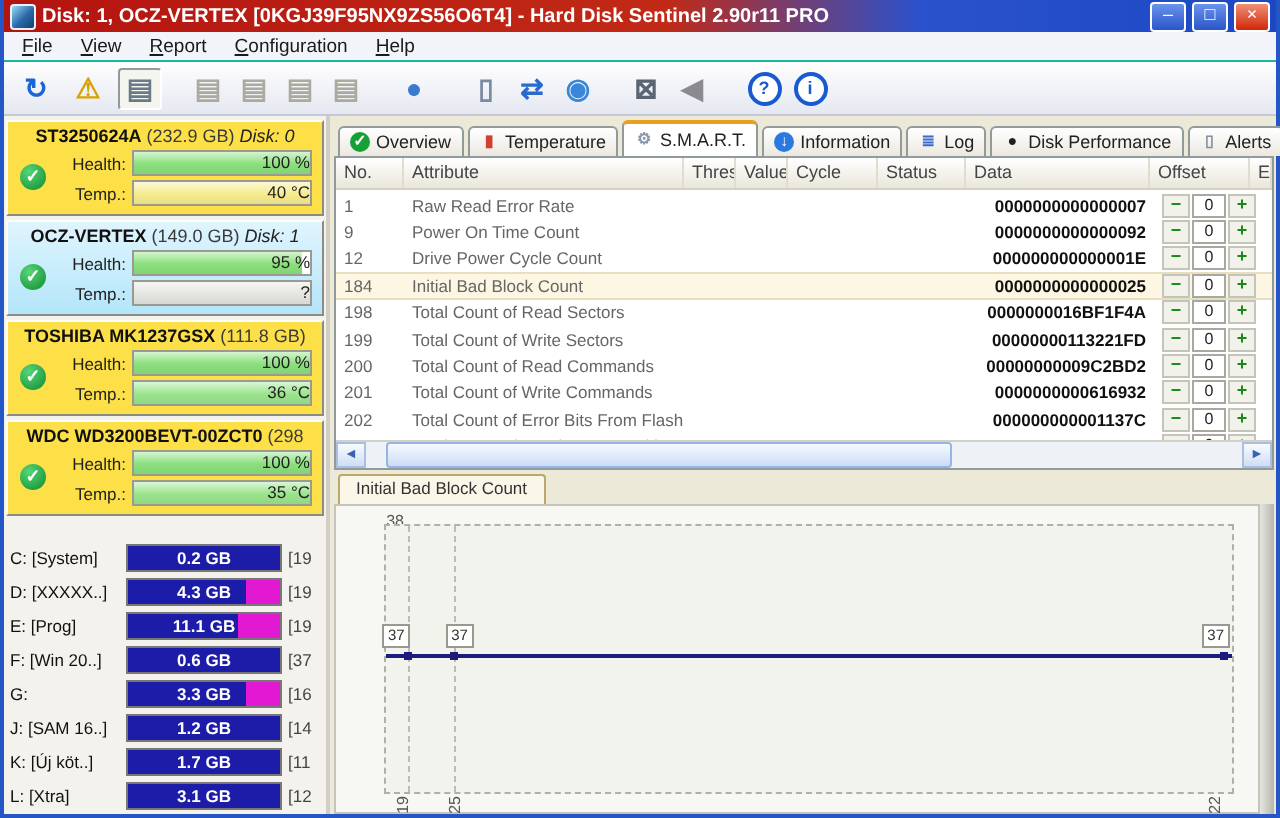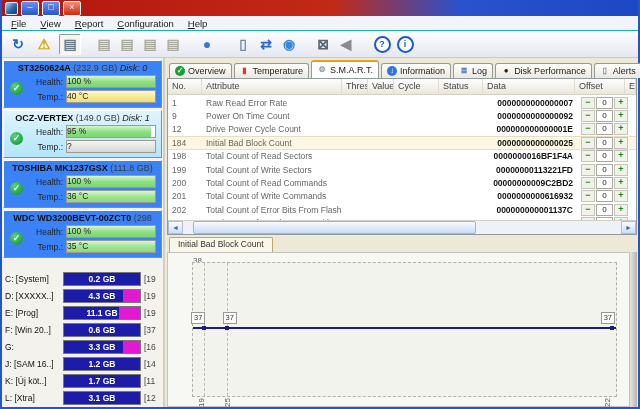--- a/index.html
+++ b/index.html
@@ -22,33 +22,33 @@
   
   .toolbar{height:26px;flex:none;background:linear-gradient(#fefefe,#e5e8f1);border-bottom:1px solid #c4c8d4;display:flex;align-items:center;padding-left:4px;}
   .tool{width:22px;height:21px;margin-left:var(--ml,1px);display:flex;align-items:center;justify-content:center;color:var(--c,#888);}
   .tool .glyph{font-size:14px;font-weight:bold;line-height:1;}
   .tool.pressed{border:1px solid;border-color:#9098a0 #ffffff #ffffff #9098a0;background:#f5f5ef;border-radius:2px;box-sizing:border-box;}
   .tool.circle .glyph{width:13px;height:13px;border:2px solid currentColor;border-radius:50%;font-size:9px;line-height:13px;text-align:center;background:#fff;}
   
   .content{flex:1;display:flex;min-height:0;}
   
   .sidebar{width:161px;flex:none;background:#f3f2ec;border-right:2px solid #d2cec4;padding-top:1px;overflow:hidden;}
-  .card{margin:1px 1px 2px 1px;height:48px;position:relative;background:#3b82f6;
+  .card{margin:1px 1px 2px 1px;height:48px;position:relative;background:#fde047;
         border:1px solid;border-color:#fcfcf8 #8c8c84 #8c8c84 #fcfcf8;box-sizing:border-box;}
   .card.selected{background:linear-gradient(#dff5fe,#b4e5fa);}
   .card-head{text-align:center;font-size:9px;padding-top:2px;color:#111;white-space:nowrap;overflow:hidden;}
   .d-name{font-weight:bold;} .d-size{color:#3a3a3a;} .d-no{font-style:italic;color:#222;}
   .okicon{position:absolute;left:6px;top:21px;width:13px;height:13px;border-radius:50%;color:#fff;
           background:radial-gradient(circle at 35% 30%,#55d678,#0f8a2e);font-size:9px;line-height:13px;text-align:center;font-weight:bold;}
   .meter-row{display:flex;align-items:center;margin:2px 5px 0 26px;gap:3px;}
   .m-label{width:33px;flex:none;font-size:8.5px;color:#222;text-align:right;}
   .m-bar{flex:1;height:11px;border:1px solid #9a9a90;background:#fff;position:relative;}
   .m-fill{position:absolute;left:0;top:0;bottom:0;width:var(--w,100%);background-color:var(--c,#8ae07c);
           background-image:linear-gradient(rgba(255,255,255,.65),rgba(255,255,255,0) 55%,rgba(0,0,0,.06));}
-  .m-text{position:absolute;inset:0;text-align:left;font-size:8.5px;line-height:11px;color:#222;}
+  .m-text{position:absolute;inset:0;text-align:right;font-size:8.5px;line-height:11px;color:#222;padding-left:32px;}
   .partitions{margin-top:12px;}
   .prow{display:flex;align-items:center;height:17px;padding-left:3px;}
   .p-label{width:58px;flex:none;font-size:8.5px;color:#111;white-space:nowrap;overflow:hidden;}
   .p-bar{width:76px;height:12px;flex:none;border:1px solid #777;background:#1c1ca8;position:relative;box-sizing:content-box;}
   .p-tail{position:absolute;right:0;top:0;bottom:0;width:var(--tw,0%);background:#e218d2;}
   .p-size{position:absolute;inset:0;color:#fff;font-weight:bold;font-size:8.5px;line-height:12px;text-align:center;}
   .p-extra{font-size:8.5px;color:#444;margin-left:3px;white-space:nowrap;overflow:hidden;}
   
   .main{flex:1;display:flex;flex-direction:column;min-width:0;padding:2px 1px 0 2px;}
   .tabs{height:18px;flex:none;display:flex;align-items:flex-end;gap:2px;padding-left:2px;}
@@ -96,20 +96,21 @@
   .ylab{position:absolute;left:16px;width:18px;text-align:right;font-size:8px;color:#555;}
   .xlab{position:absolute;top:calc(100% + 2px);writing-mode:vertical-rl;transform:rotate(180deg);font-size:8px;color:#555;white-space:nowrap;}
 </style>
 </head>
 <body>
 
 <div class="window">
 
   <div class="titlebar">
     <span class="win-icon"></span>
+    <span class="title">Disk: 1, OCZ-VERTEX [0KGJ39F95NX9ZS56O6T4]  -  Hard Disk Sentinel 2.90r11 PRO</span>
     <span class="winbtn">–</span>
     <span class="winbtn">□</span>
     <span class="winbtn close">×</span>
   </div>
 
   <div class="menubar">
 
   <span class="menu-item">File</span>
       <span class="menu-item">View</span>
       <span class="menu-item">Report</span>

